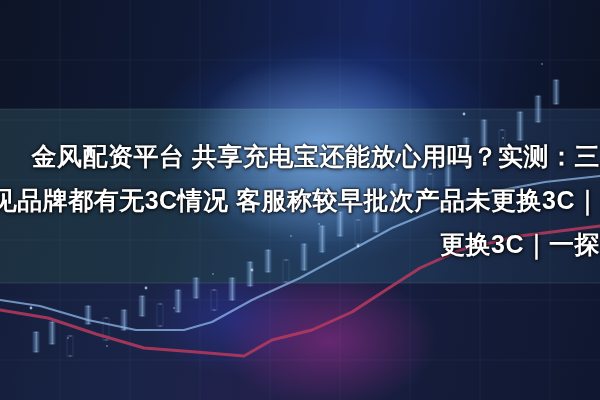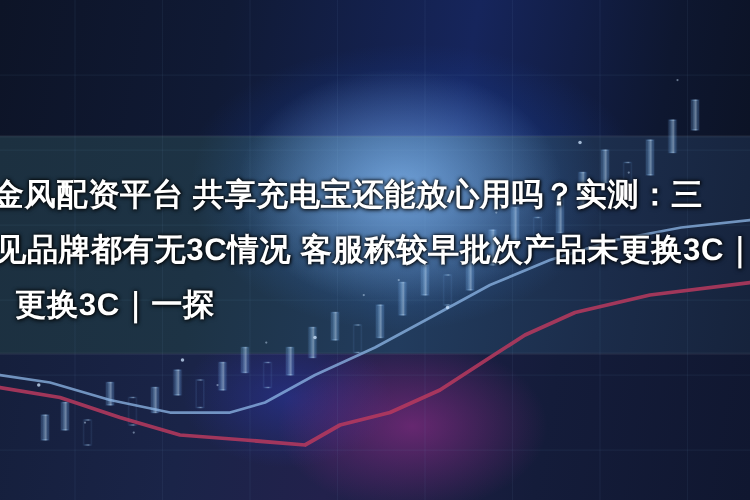--- a/index.html
+++ b/index.html
@@ -67,21 +67,21 @@
   
   #headline {
     position: absolute;
     left: 0;
     top: 0;
     width: 600px;
     height: 400px;
     display: flex;
     flex-direction: column;
     justify-content: center;
-    align-items: flex-start;
+    align-items: flex-end;
     pointer-events: none;
   }
   .hl-line {
     color: #ffffff;
     font-weight: bold;
     font-size: 25px;
     line-height: 44px;
     letter-spacing: 0.5px;
     white-space: nowrap;
     text-shadow:

